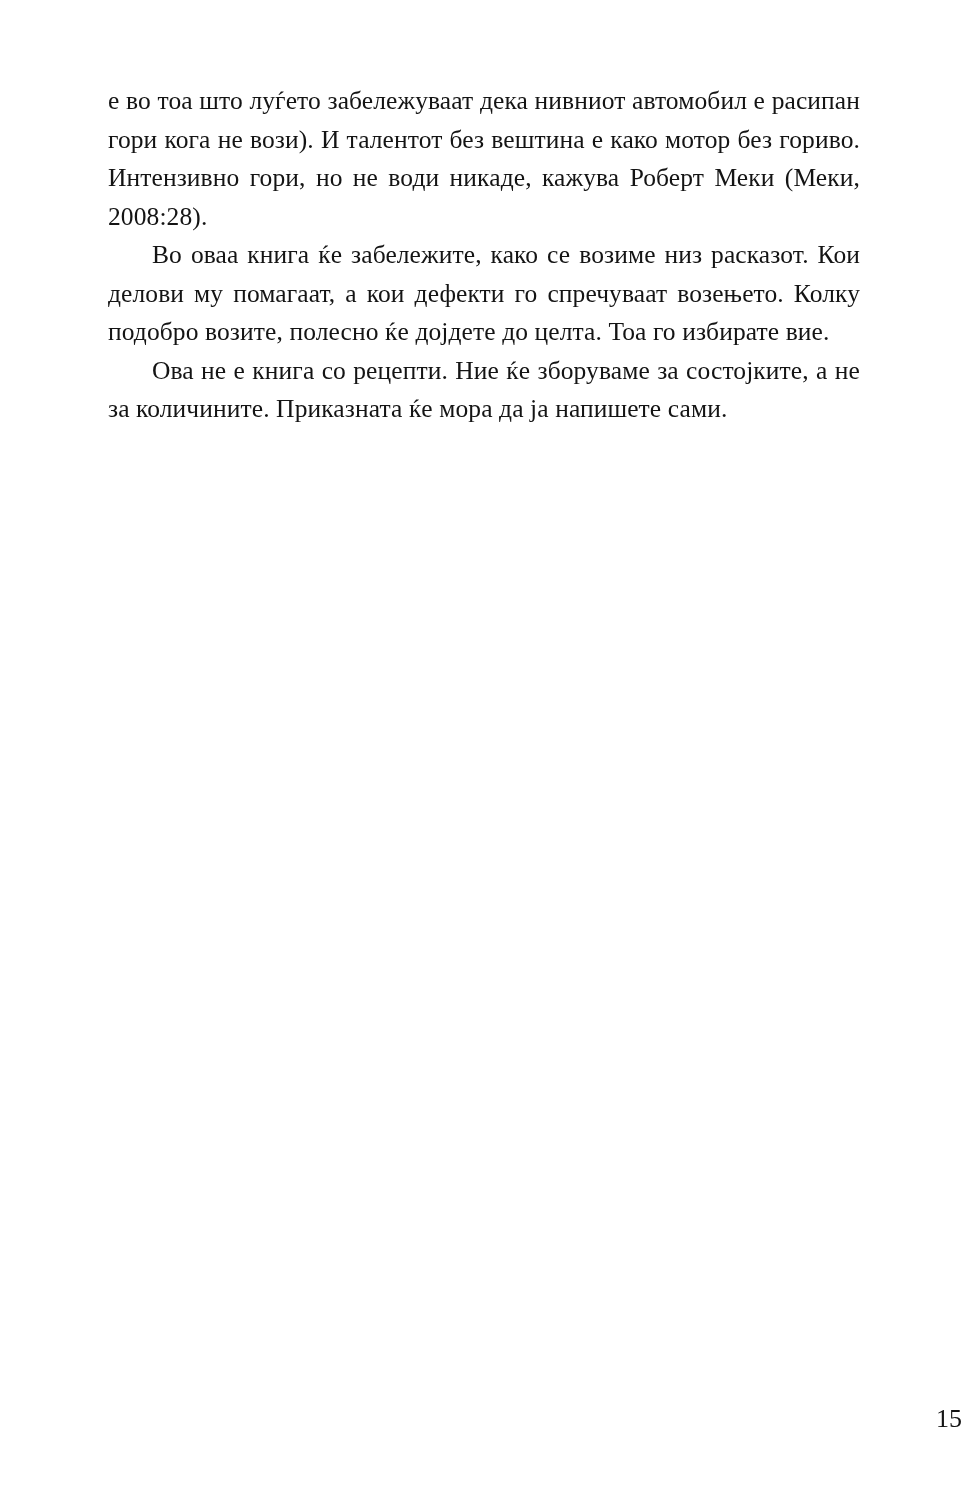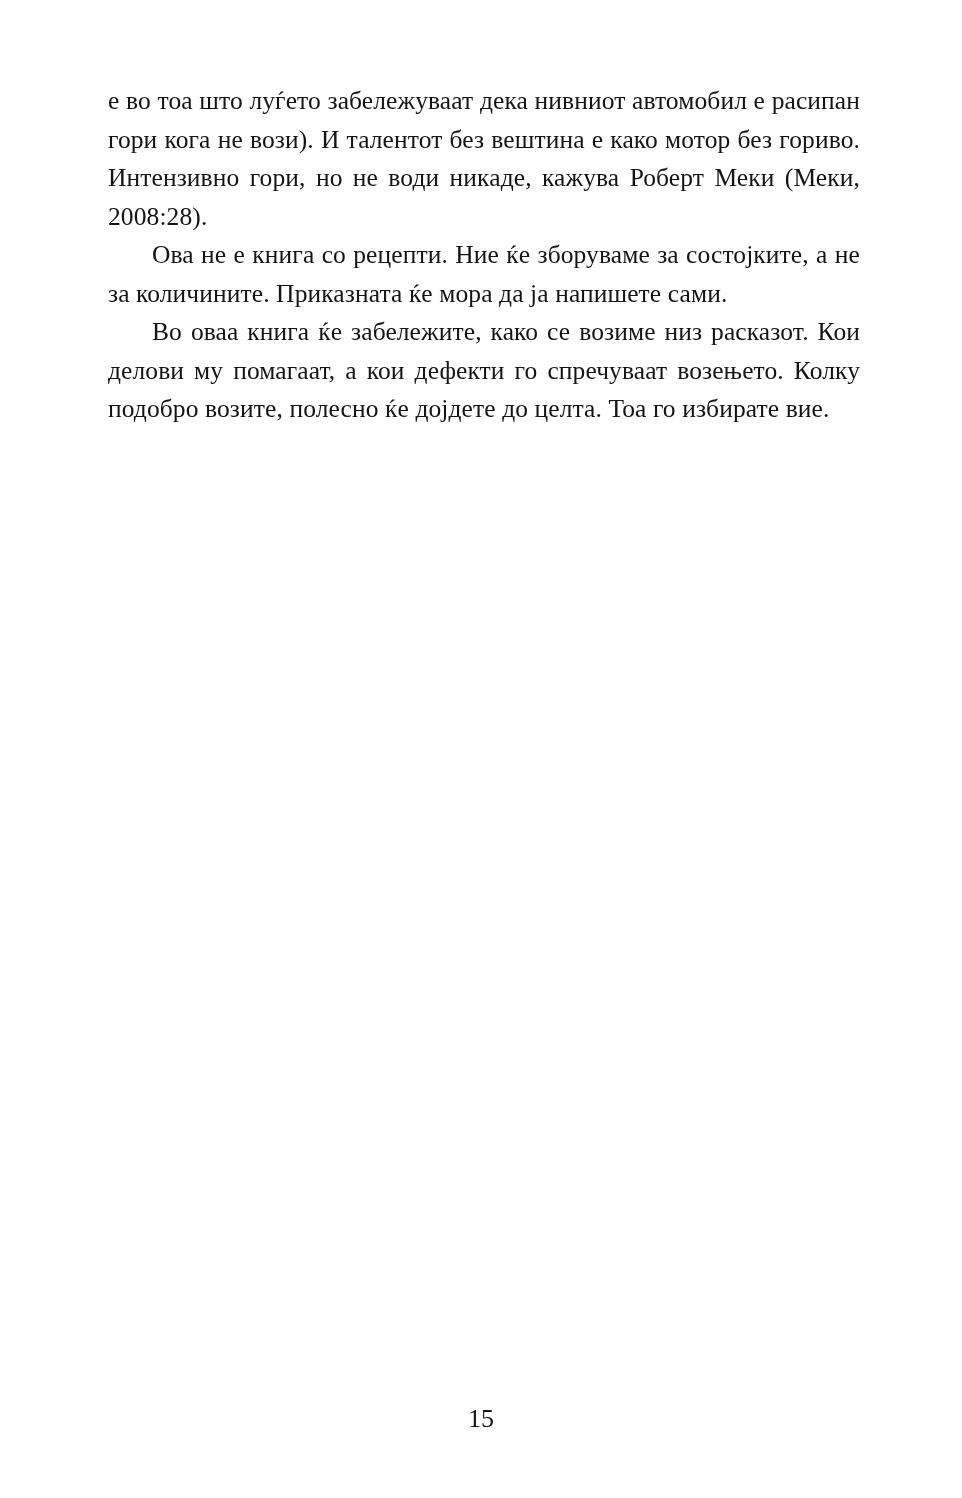--- a/index.html
+++ b/index.html
@@ -36,32 +36,32 @@
     color: #141414;
   }
   .para.indent {
     text-indent: 44px;
   }
   .page-number {
     position: absolute;
     left: 0;
     right: 0;
     top: 1404px;
-    text-align: center;
+    text-align: right;
     font-size: 26px;
     line-height: 30px;
     color: #141414;
   }
 </style>
 </head>
 <body>
 
 <div class="page">
 
   <div class="text-block">
     <p class="para">е во тоа што луѓето забележуваат дека нивниот автомобил е расипан гори кога не вози). И талентот без вештина е како мотор без гориво. Интензивно гори, но не води никаде, кажува Роберт Меки (Меки, 2008:28).</p>
+    <p class="para indent">Во оваа книга ќе забележите, како се возиме низ расказот. Кои делови му помагаат, а кои дефекти го спречуваат возењето. Колку подобро возите, полесно ќе дојдете до целта. Тоа го избирате вие.</p>
     <p class="para indent">Ова не е книга со рецепти. Ние ќе зборуваме за состојките, а не за количините. Приказната ќе мора да ја напишете сами.</p>
-    <p class="para indent">Во оваа книга ќе забележите, како се возиме низ расказот. Кои делови му помагаат, а кои дефекти го спречуваат возењето. Колку подобро возите, полесно ќе дојдете до целта. Тоа го избирате вие.</p>
   </div>
 
   <div class="page-number">15</div>
 
 </div>
 
 </body></html>

